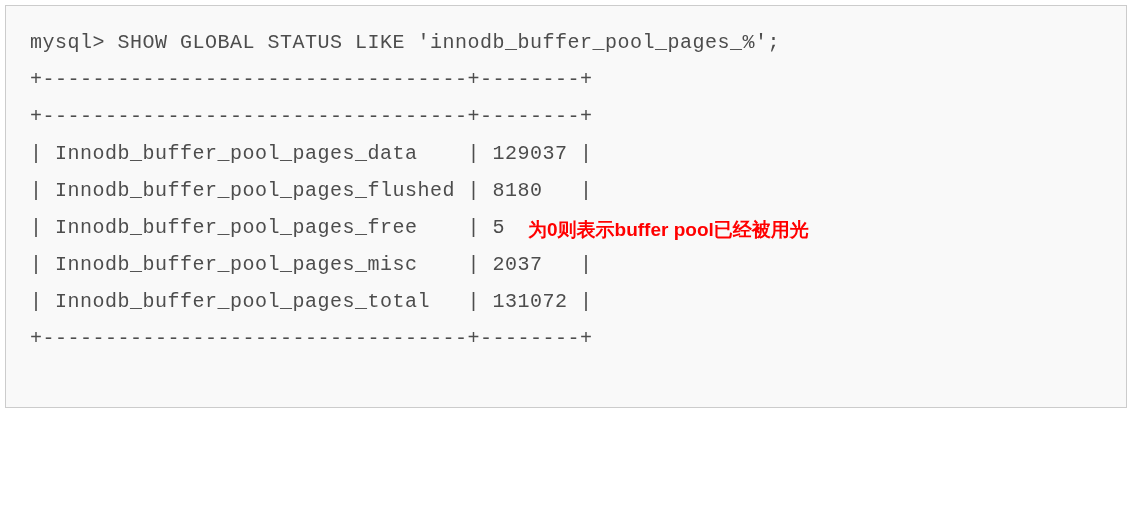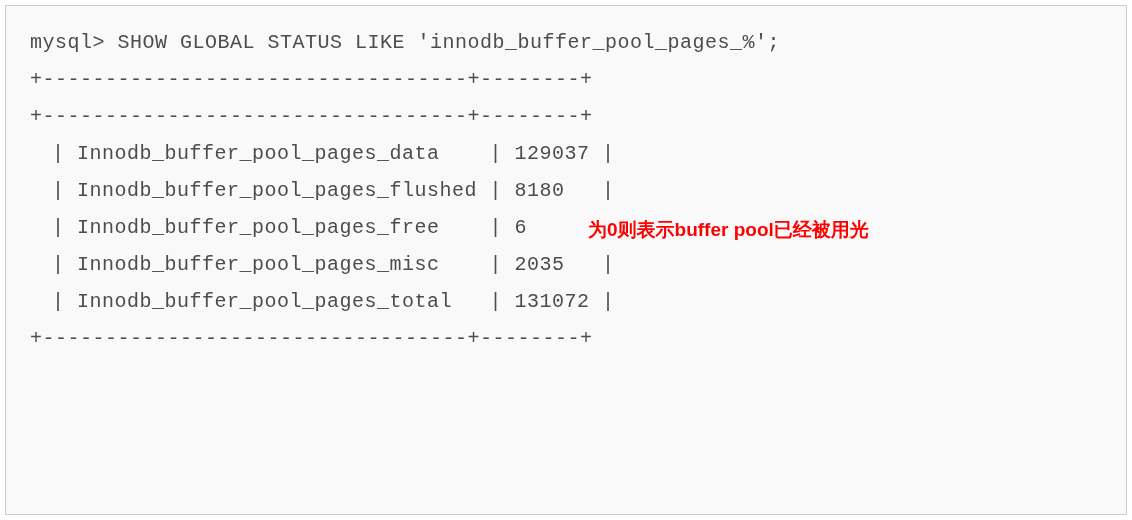--- a/index.html
+++ b/index.html
@@ -13,58 +13,57 @@
       font-family: "Courier New", Consolas, monospace;
       font-size: 20px;
       color: #4d4d4d;
       line-height: 1.85;
     }
     .terminal-container {
       border: 1px solid #cccccc;
       background: #f9f9f9;
       padding: 18px 24px 20px 24px;
       width: 1122px;
-      height: 510px;
+      height: 403px;
       position: relative;
     }
     .line {
       white-space: pre;
       font-family: "Courier New", Consolas, monospace;
       letter-spacing: 0.5px;
     }
     .annotation {
       position: absolute;
       color: #ff0000;
       font-family: "Microsoft YaHei", Arial, sans-serif;
       font-weight: bold;
       font-size: 19px;
       white-space: nowrap;
     }
     .row-container {
       position: relative;
-      margin-left: 22px;
     }
   </style>
 </head>
 <body>
 
 <div class="terminal-container">
   <div class="line"><span>mysql&gt; </span><span>SHOW GLOBAL STATUS LIKE 'innodb_buffer_pool_pages_%';</span></div>
   <div class="line">+----------------------------------+--------+</div>
   <div class="line">+----------------------------------+--------+</div>
   <div class="row-container">
     <div class="line">| Innodb_buffer_pool_pages_data    | 129037 |</div>
   </div>
   <div class="row-container">
     <div class="line">| Innodb_buffer_pool_pages_flushed | 8180   |</div>
   </div>
   <div class="row-container">
-    <div class="line">| Innodb_buffer_pool_pages_free    | 6</div>
-    <div class="annotation" style="left:536px; top:3px;text-align:right;">为0则表示buffer pool已经被用光</div>
+    <div class="line">| Innodb_buffer_pool_pages_free    | 5</div>
+    <div class="annotation" style="left:498px; top:3px;text-align:right;">为0则表示buffer pool已经被用光</div>
   </div>
   <div class="row-container">
-    <div class="line">| Innodb_buffer_pool_pages_misc    | 2035   |</div>
+    <div class="line">| Innodb_buffer_pool_pages_misc    | 2037   |</div>
   </div>
   <div class="row-container">
     <div class="line">| Innodb_buffer_pool_pages_total   | 131072 |</div>
   </div>
   <div class="line">+----------------------------------+--------+</div>
 </div>
 
 </body></html>

